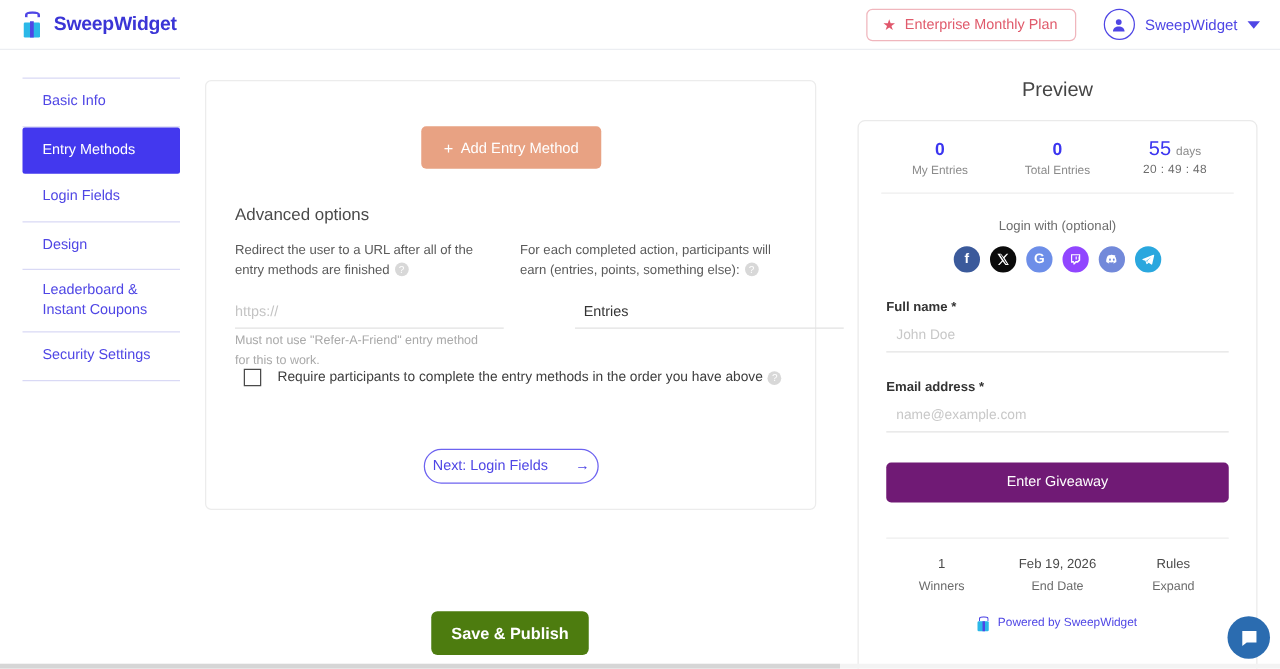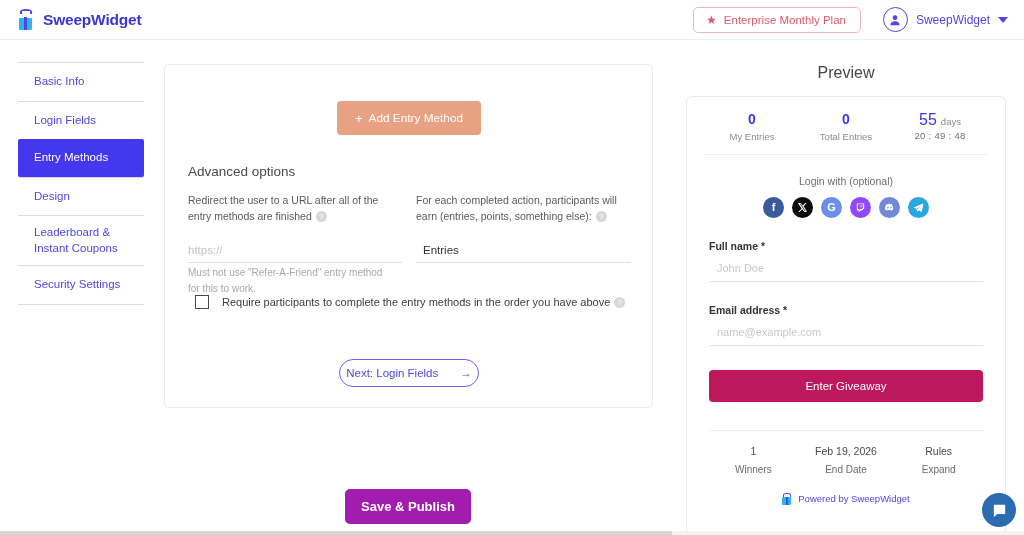--- a/index.html
+++ b/index.html
@@ -81,21 +81,21 @@
     width: 11px; height: 11px; border-radius: 50%;
     background: #d8d8d8; color: #fff; font-size: 8px;
     vertical-align: middle; margin-left: 4px;
   }
   .underline-input {
     margin-top: 17px; border: none; border-bottom: 1px solid #e2e2e2;
     width: 100%; font-size: 11.5px; font-family: inherit;
     padding: 2px 0 6px 0; color: #333; background: transparent; outline: none;
   }
   .underline-input::placeholder { color: #c4c4c4; }
-  .underline-input.indent { padding-left: 7px; }
+  .underline-input.indent { padding-left: 7px; margin-left: 44px; }
   .note {
     position: absolute; left: 23px; top: 200px; width: 200px;
     font-size: 10px; color: #a9a9a9; line-height: 1.55;
   }
   .check-row {
     position: absolute; left: 30px; top: 230px;
     display: flex; align-items: center; gap: 13px;
   }
   .checkbox {
     width: 14px; height: 14px; border: 1.4px solid #4a4a4a; background: #fff; cursor: pointer; flex: none;
@@ -105,21 +105,21 @@
     position: absolute; left: 174px; top: 294px;
     width: 140px; height: 28px;
     border: 1px solid #6d63f0; border-radius: 15px;
     background: #fff; color: #4f46e5; font-size: 11.5px; font-family: inherit;
     display: flex; align-items: center; justify-content: center; gap: 22px; cursor: pointer;
   }
 
   .save-btn {
     position: absolute; left: 345px; top: 489px;
     width: 126px; height: 35px; border: none; border-radius: 5px;
-    background: #a21caf; color: #fff; font-size: 13px; font-weight: bold;
+    background: #4d7c0f; color: #fff; font-size: 13px; font-weight: bold;
     font-family: inherit; cursor: pointer;
   }
 
   
   .preview-title {
     position: absolute; left: 690px; top: 64px; width: 312px;
     text-align: center; font-size: 16px; color: #454545;
   }
   .preview-card {
     position: absolute; left: 686px; top: 96px;
@@ -147,21 +147,21 @@
   .form { padding: 0 22px; margin-top: 22px; }
   .form-label { font-size: 10.5px; color: #333; font-weight: bold; }
   .form-input {
     margin-top: 10px; width: 100%; border: none; border-bottom: 1px solid #e4e4e4;
     font-size: 11px; padding: 0 0 7px 8px; font-family: inherit; outline: none; background: transparent;
   }
   .form-input::placeholder { color: #c8c8c8; }
   .gap { height: 22px; }
   .enter-btn {
     margin-top: 24px; width: 100%; height: 32px; border: none; border-radius: 4px;
-    background: #be185d; color: #fff; font-size: 11.5px; font-family: inherit; cursor: pointer;
+    background: #701a75; color: #fff; font-size: 11.5px; font-family: inherit; cursor: pointer;
   }
   .foot-hr { height: 1px; background: #eeeeee; margin: 28px 22px 0 22px; }
   .foot-row { display: flex; padding: 14px 20px 0 20px; }
   .foot-cell { flex: 1; text-align: center; }
   .foot-top { font-size: 10.5px; color: #4a4a4a; }
   .foot-bot { font-size: 10px; color: #6b6b6b; margin-top: 7px; }
   .powered {
     display: flex; align-items: center; justify-content: center; gap: 5px;
     margin-top: 18px; font-size: 9.5px; color: #4f46e5; cursor: pointer;
   }
@@ -212,22 +212,22 @@
       <span class="user-name">SweepWidget</span>
       <span class="caret"></span>
     </div>
   </div>
 </div>
 
 <div class="sidebar">
   <div class="side-divider"></div>
   <div class="side-item">Basic Info</div>
   <div class="side-divider"></div>
+  <div class="side-item active">Entry Methods</div>
   <div class="side-item">Login Fields</div>
-  <div class="side-item active">Entry Methods</div>
   <div class="side-divider"></div>
   <div class="side-item">Design</div>
   <div class="side-divider"></div>
   <div class="side-item two-line">Leaderboard &amp; Instant Coupons</div>
   <div class="side-divider"></div>
   <div class="side-item">Security Settings</div>
   <div class="side-divider"></div>
 </div>
 
 <div class="main-card">

